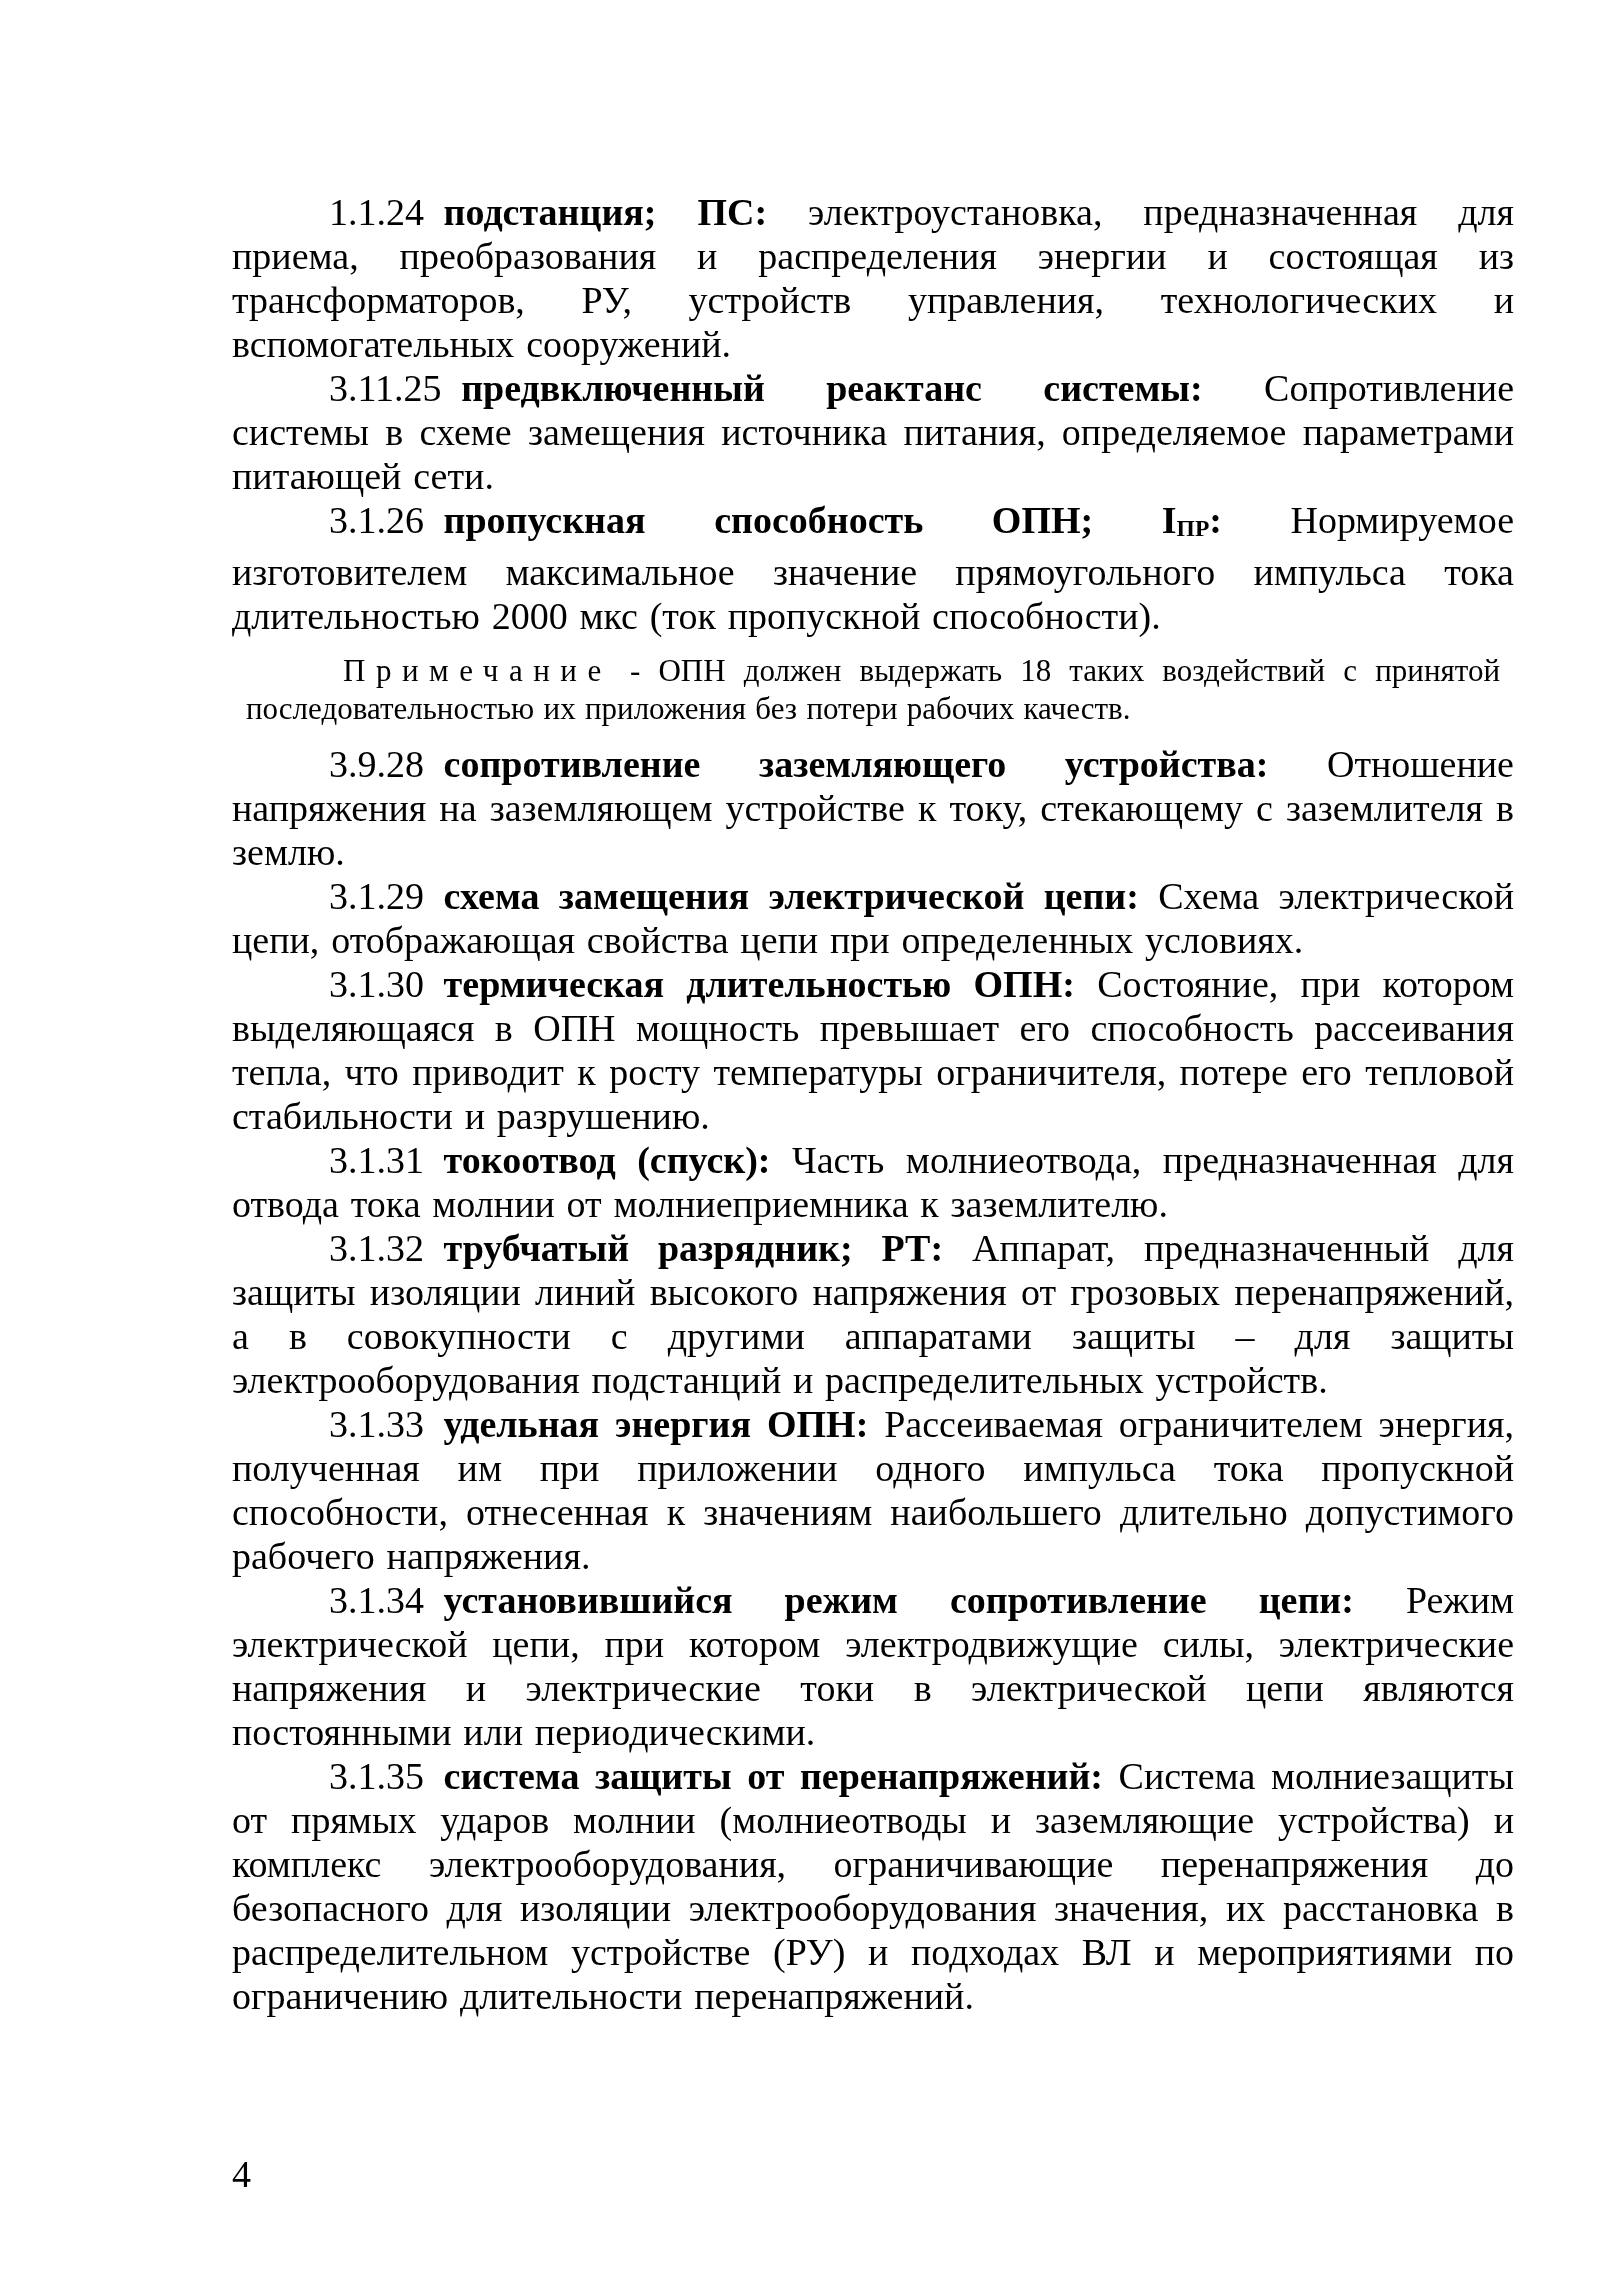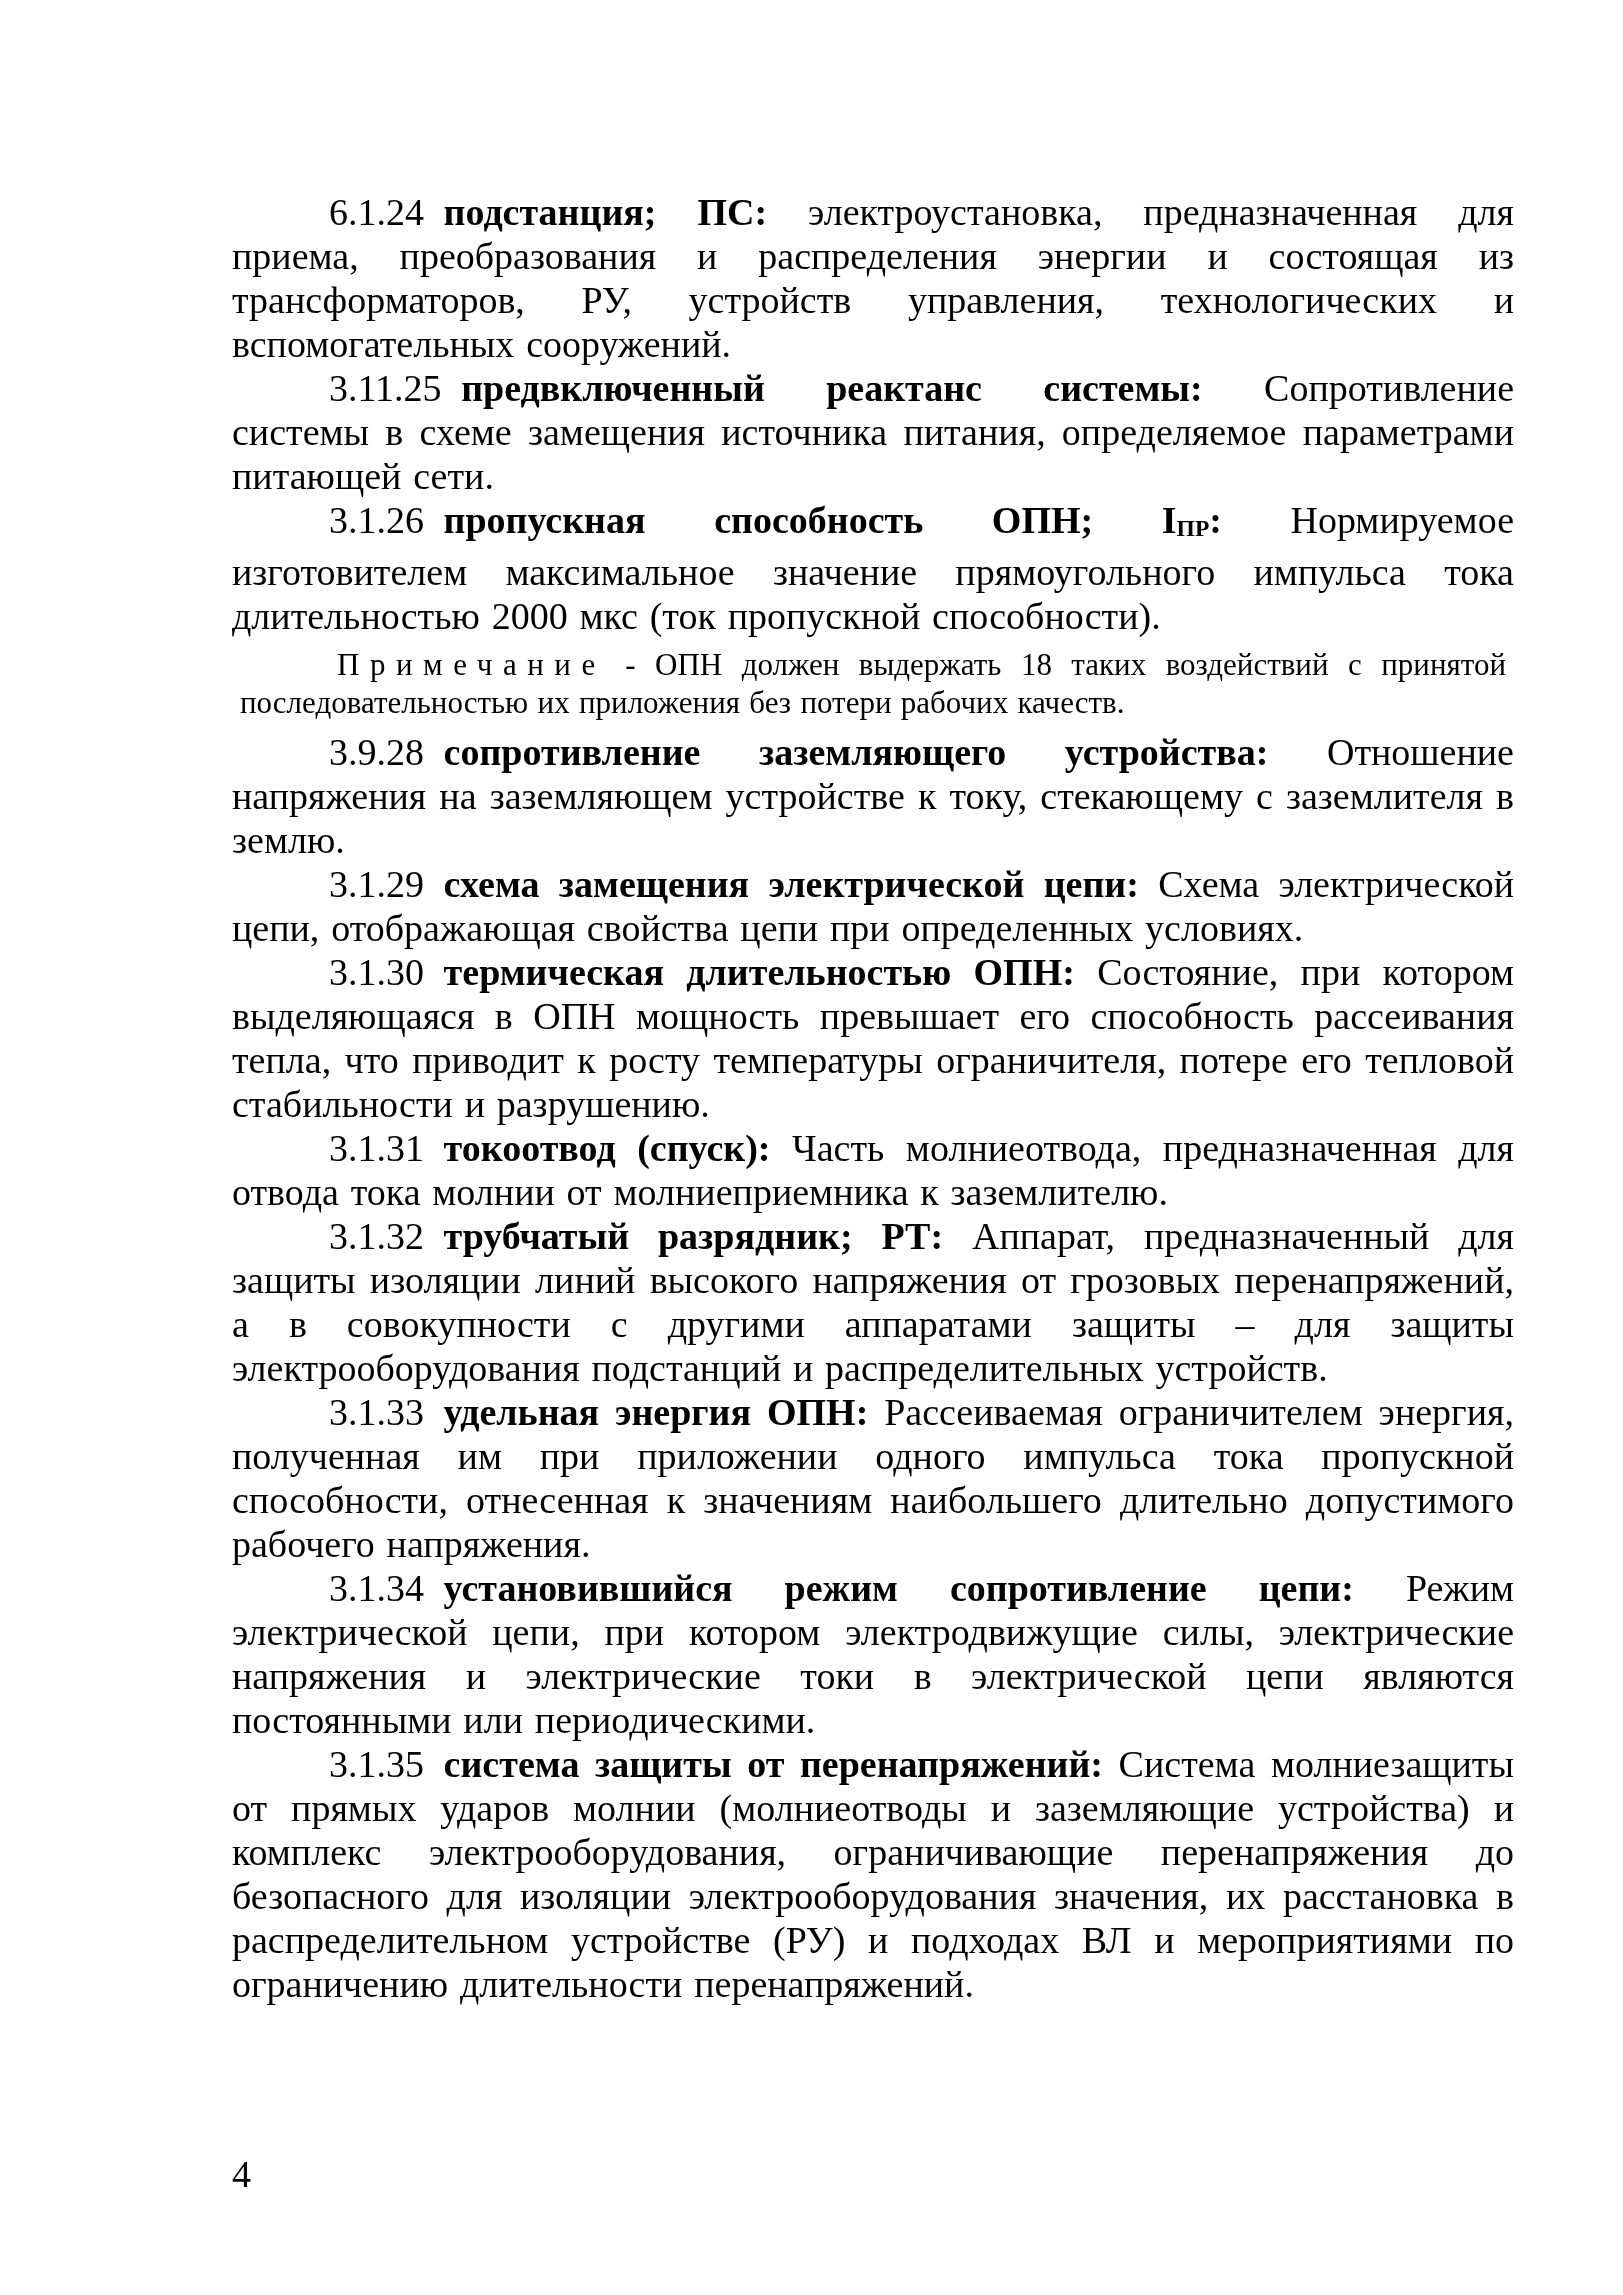--- a/index.html
+++ b/index.html
@@ -38,21 +38,21 @@
   .term {
     font-weight: bold;
   }
   .sub {
     font-weight: bold;
     font-size: 0.62em;
     vertical-align: -0.14em;
     letter-spacing: 0;
   }
   .note {
-    margin: 8px;
+    margin: 14px;
     font-size: 31px;
     line-height: 38px;
     text-align: justify;
     text-indent: 97px;
     word-spacing: 0.05em;
   }
   .note-label {
     letter-spacing: 0.34em;
   }
   .page-number {
@@ -62,21 +62,21 @@
     font-size: 38px;
     line-height: 44px;
   }
 </style>
 </head>
 <body>
 
 <div class="page">
   <div class="content">
 
-    <p class="para"><span class="num">6.1.24</span><span class="term">подстанция; ПС:</span> <span>электроустановка, предназначенная для приема, преобразования и распределения энергии и состоящая из трансформаторов, РУ, устройств управления, технологических и вспомогательных сооружений.</span></p>
+    <p class="para"><span class="num">1.1.24</span><span class="term">подстанция; ПС:</span> <span>электроустановка, предназначенная для приема, преобразования и распределения энергии и состоящая из трансформаторов, РУ, устройств управления, технологических и вспомогательных сооружений.</span></p>
 
     <p class="para"><span class="num">3.11.25</span><span class="term">предвключенный реактанс системы:</span> <span>Сопротивление системы в схеме замещения источника питания, определяемое параметрами питающей сети.</span></p>
 
     <p class="para"><span class="num">3.1.26</span><span class="term">пропускная способность ОПН; I</span><span class="sub">ПР</span><span class="term">:</span> <span>Нормируемое изготовителем максимальное значение прямоугольного импульса тока длительностью 2000 мкс (ток пропускной способности).</span></p>
 
     <p class="note"><span class="note-label">Примечание</span> <span>-</span> <span>ОПН должен выдержать 18 таких воздействий с принятой последовательностью их приложения без потери рабочих качеств.</span></p>
 
 
     <p class="para"><span class="num">3.9.28</span><span class="term">сопротивление заземляющего устройства:</span> <span>Отношение напряжения на заземляющем устройстве к току, стекающему с заземлителя в землю.</span></p>
 

